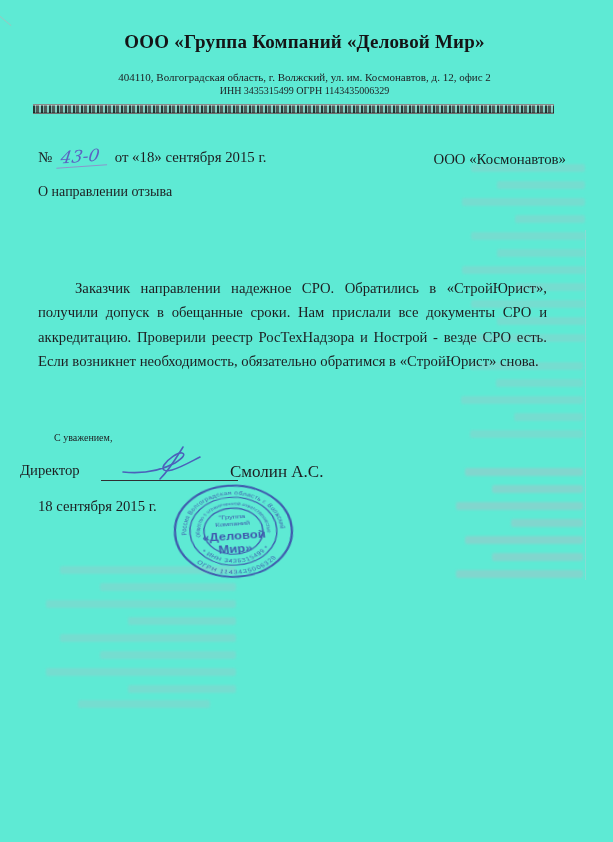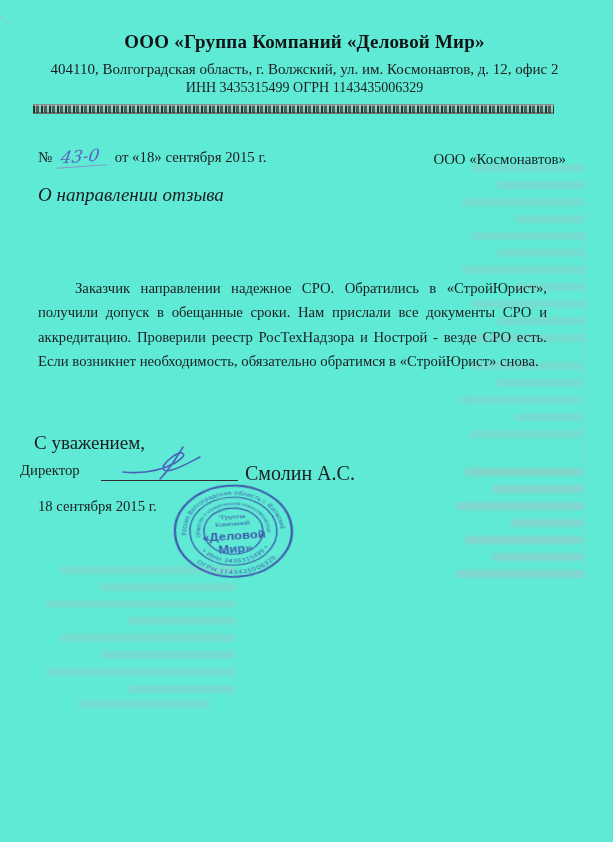--- a/index.html
+++ b/index.html
@@ -4,52 +4,52 @@
 <style>
   html,body { margin:0; padding:0; background:#ffffff; }
   .page {
     position:relative; width:613px; height:842px; overflow:hidden;
     background:#5eead4; color:#1d1d20;
     font-family:"Liberation Serif","DejaVu Serif",serif;
   }
   
   .letterhead { position:absolute; left:36px; top:31px; width:537px; text-align:center; z-index:2; }
   .company  { font-size:19px; font-weight:bold; letter-spacing:.2px; color:#141416; }
-  .address  { font-size:15px; margin-top:8px; }
-  .reg      { font-size:14px; margin-top:2px; }
+  .address  { font-size:11px; margin-top:18px; }
+  .reg      { font-size:10px; margin-top:2px; }
   .separator {
     position:absolute; left:33px; top:104px; width:521px; height:8px; z-index:2;
     background:
       repeating-linear-gradient(90deg,
         rgba(25,25,25,.85) 0 2px, rgba(150,150,150,.55) 2px 3px,
         rgba(75,75,75,.9) 3px 6px, rgba(175,175,175,.45) 6px 8px);
     border-top:1px solid #8a8a8a; border-bottom:1px solid #6f6f6f;
     box-shadow: inset 0 1px 0 rgba(255,255,255,.35), inset 0 -1px 0 rgba(0,0,0,.25);
   }
   
   .ref-left  { position:absolute; left:38px; top:148px; font-size:14.8px; z-index:2; }
   .handwritten {
     display:inline-block; font-family:"DejaVu Serif",serif; font-style:italic;
     font-size:17px; line-height:1; color:#5b63c2;
     transform:skewX(-12deg) rotate(-4deg);
     border-bottom:1.5px solid #8d93cc; padding:0 9px 1px 3px; margin:0 3px 0 2px;
   }
   .recipient { position:absolute; right:47px; top:151px; font-size:14.8px; z-index:2; }
-  .subject   { position:absolute; left:38px;  top:184px; font-size:19px; z-index:2;font-style:italic; }
+  .subject   { position:absolute; left:38px;  top:184px; font-size:14px; z-index:2; }
   
   .body-text {
     position:absolute; left:38px; top:276px; width:509px; z-index:2;
     font-size:14.7px; line-height:24.4px; text-align:justify; text-indent:37px;
   }
   
-  .salutation { position:absolute; left:34px; top:432px; font-size:19px; z-index:2; }
+  .salutation { position:absolute; left:54px; top:432px; font-size:10px; z-index:2; }
   .sig-title  { position:absolute; left:20px; top:462px; font-size:14.7px; z-index:2; }
   .sig-line   { position:absolute; left:101px; top:480px; width:137px; height:0;
                 border-top:1.3px solid #2f2f32; z-index:2; }
-  .sig-name   { position:absolute; left:245px; top:462px; font-size:20px; z-index:2; }
+  .sig-name   { position:absolute; left:230px; top:462px; font-size:17px; z-index:2; }
   .sig-mark   { position:absolute; left:120px; top:445px; z-index:4; }
   .doc-date   { position:absolute; left:38px; top:498px; font-size:14.7px; z-index:2;text-align:right; }
   
   .stamp {
     position:absolute; left:166px; top:483px; width:124px; height:124px;
     transform:scale(1,.78) rotate(-5deg); transform-origin:50% 0;
     opacity:.86; z-index:3; filter:blur(.2px);
   }
   .stamp text { font-family:"Liberation Sans","DejaVu Sans",sans-serif; fill:#3b44a8; }
   .stamp circle { fill:none; stroke:#3b44a8; }

